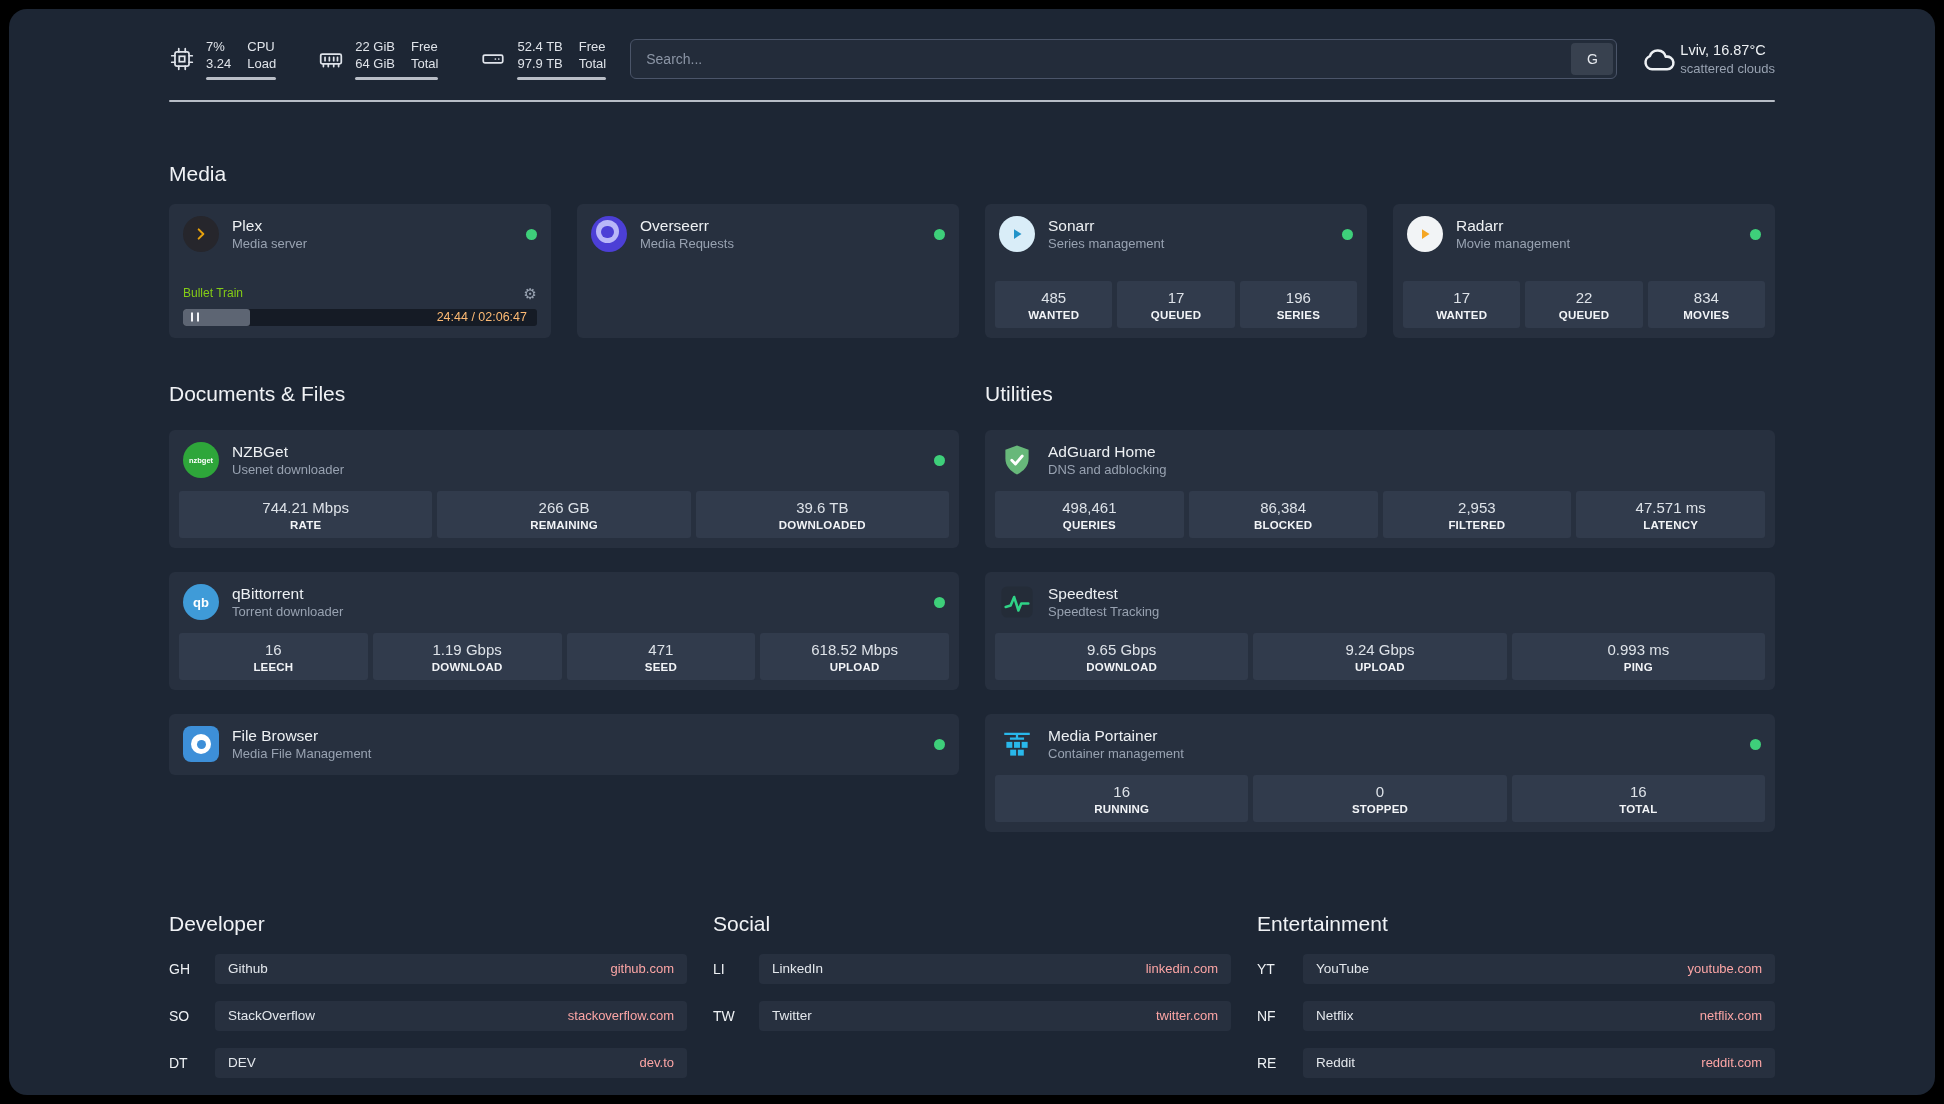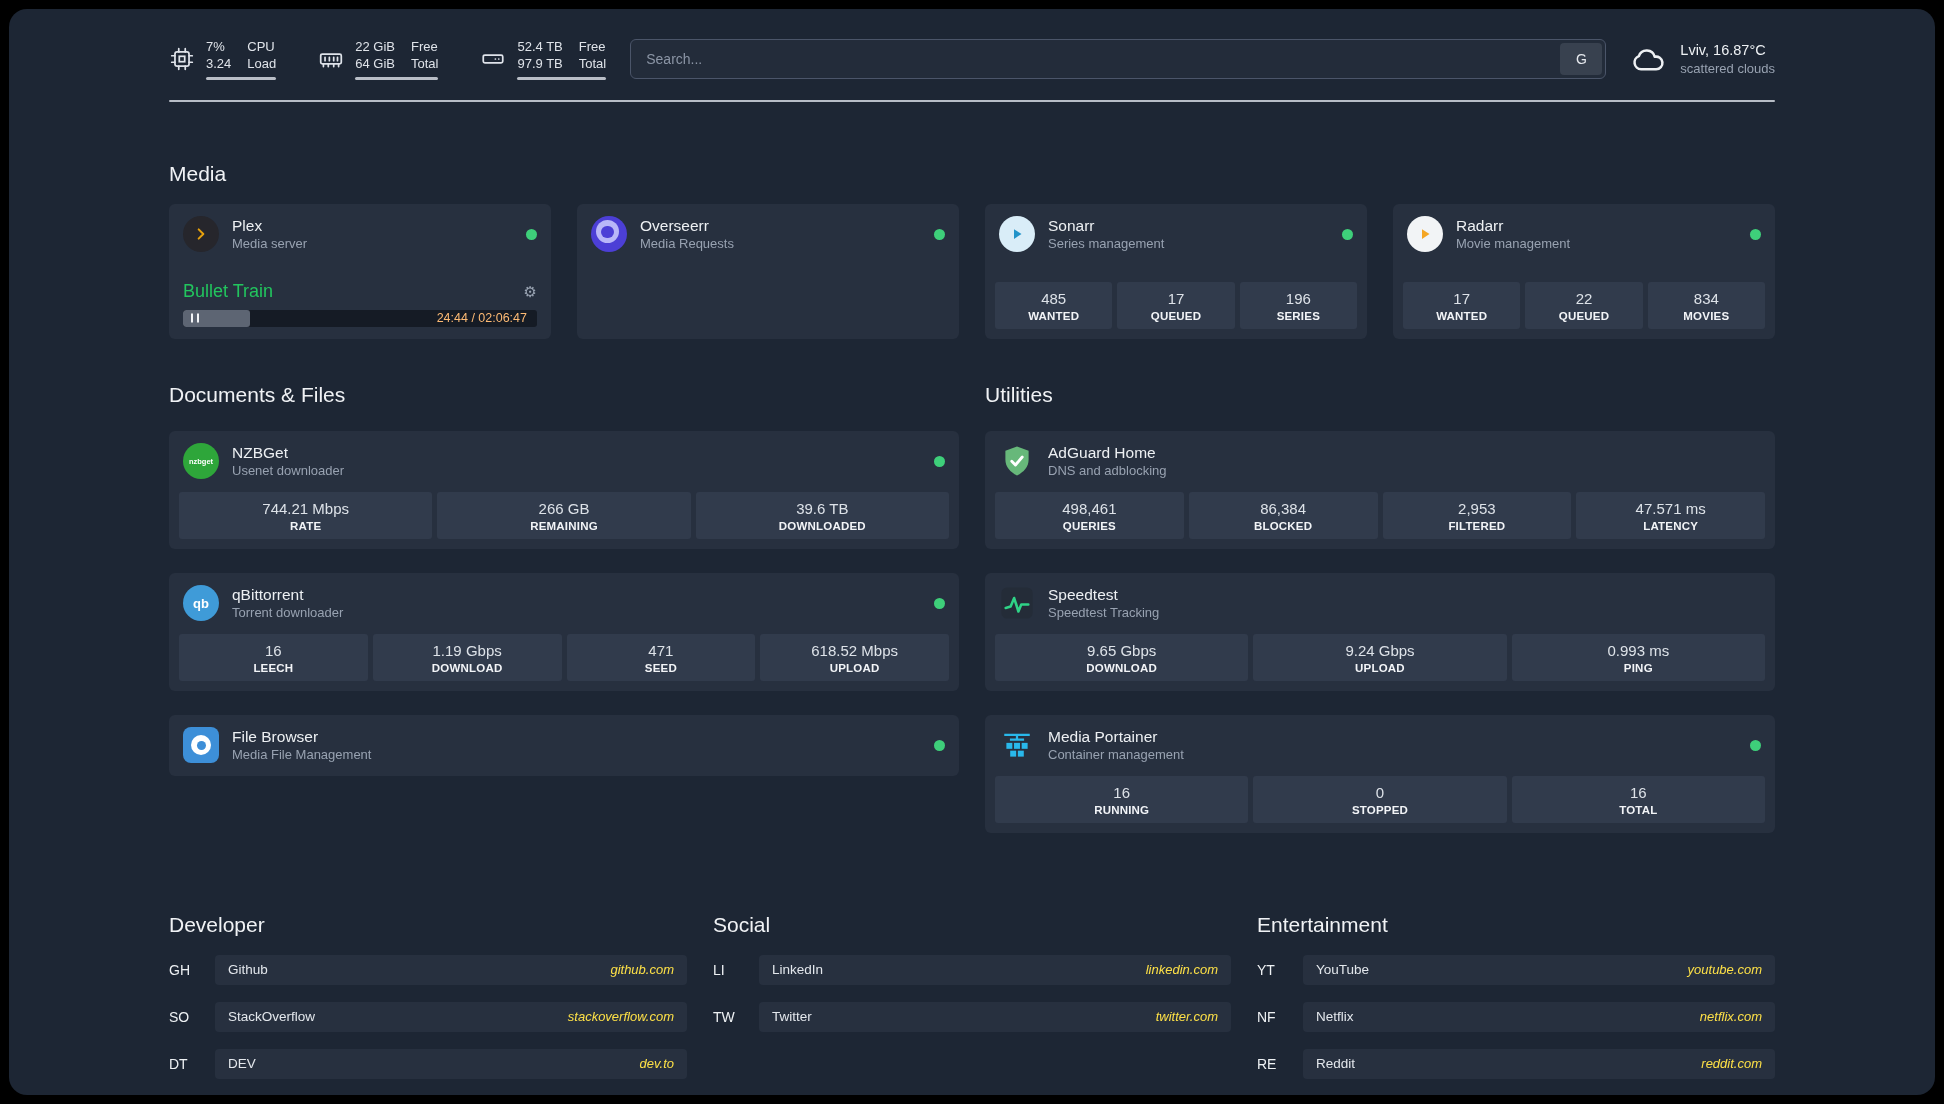--- a/index.html
+++ b/index.html
@@ -16,21 +16,21 @@
   .res-cols { display: flex; gap: 16px; }
   .res-col { display: flex; flex-direction: column; line-height: 1.3; }
   .res-text { font-size: 13px; color: #dfe3e9; white-space: nowrap; }
   .meter { display: block; margin-top: 4px; height: 3px; width: 100%; background: #b9bec7; border-radius: 2px; }
 
   .searchbar { flex: 1; margin: 0 24px; display: flex; align-items: center; background: #232c3a; border: 1px solid #4b5569; border-radius: 6px; height: 40px; padding: 3px; }
   .searchbar input { flex: 1; background: transparent; border: none; outline: none; color: #e6e9ee; font-size: 14px; padding: 0 12px; font-family: inherit; }
   .searchbar input::placeholder { color: #8b95a5; }
   .search-btn { width: 42px; height: 100%; background: #38414f; color: #e6e9ee; border: none; border-radius: 4px; font-size: 14px; cursor: pointer; font-family: inherit; }
 
-  .weather { display: flex; align-items: center; gap: 12px; }
+  .weather { display: flex; align-items: center; gap: 1px; }
   .wicon-wrap { width: 38px; height: 38px; color: #eef1f4; }
   .wicon-wrap svg { width: 100%; height: 100%; }
   .weather-text { display: flex; flex-direction: column; line-height: 1.35; }
   .w-loc { font-size: 14.5px; color: #eef1f4; }
   .w-cond { font-size: 13px; color: #98a2b1; }
 
   .divider { margin: 20px 160px 0 160px; height: 2px; background: #b7bdc6; border-radius: 2px; }
 
   
   main { padding: 60px 160px 0 160px; }
@@ -67,34 +67,34 @@
   .qb-icon { background: #3f9bd8; }
   .qb-icon span { font-size: 13px; font-weight: 700; color: #fff; }
   .fb-icon { background: #3d8fd8; border-radius: 8px; }
   .fb-outer { width: 20px; height: 20px; border-radius: 50%; background: #fff; display: flex; align-items: center; justify-content: center; }
   .fb-inner { width: 9px; height: 9px; border-radius: 50%; background: #3d8fd8; }
   .flat-icon { border-radius: 0; background: transparent; overflow: visible; }
 
   
   .player { padding: 0 14px 12px 14px; }
   .player-row1 { display: flex; justify-content: space-between; align-items: center; margin-bottom: 8px; }
-  .np-title { font-size: 18px; color: #22c55e; }
+  .np-title { font-size: 12px; color: #84cc16; }
   .gear { font-size: 15px; color: #99a3b2; cursor: pointer; line-height: 1; }
   .track { position: relative; height: 17px; border-radius: 3px; background: #151b25; overflow: hidden; }
   .fill { position: absolute; top: 0; bottom: 0; left: 0; background: #5d6573; border-radius: 3px; }
   .pause { position: absolute; left: 8px; top: 50%; transform: translateY(-50%); width: 8px; height: 9px; border-left: 2.5px solid #f2f4f7; border-right: 2.5px solid #f2f4f7; cursor: pointer; }
   .ptime { position: absolute; right: 10px; top: 50%; transform: translateY(-50%); font-size: 12.5px; color: #fdba74; }
 
   
   .bm-grid { display: grid; grid-template-columns: repeat(3, 1fr); gap: 26px; }
   .bm-row { display: flex; align-items: center; gap: 12px; margin-bottom: 17px; }
   .bm-abbr { width: 34px; flex: none; font-size: 14px; color: #eef1f4; }
   .bm-pill { flex: 1; height: 30px; background: #27303f; border-radius: 4px; display: flex; align-items: center; justify-content: space-between; padding: 0 13px; cursor: pointer; }
   .bm-name { font-size: 13.5px; color: #e3e7ec; }
-  .bm-url { font-size: 13px; color: #fde047; font-style: italic; }
+  .bm-url { font-size: 13px; color: #fca5a5; }
 </style>
 </head>
 <body>
 
 <div class="page">
 
   <header class="topbar">
     <div class="resources">
 
       <div class="resource">

